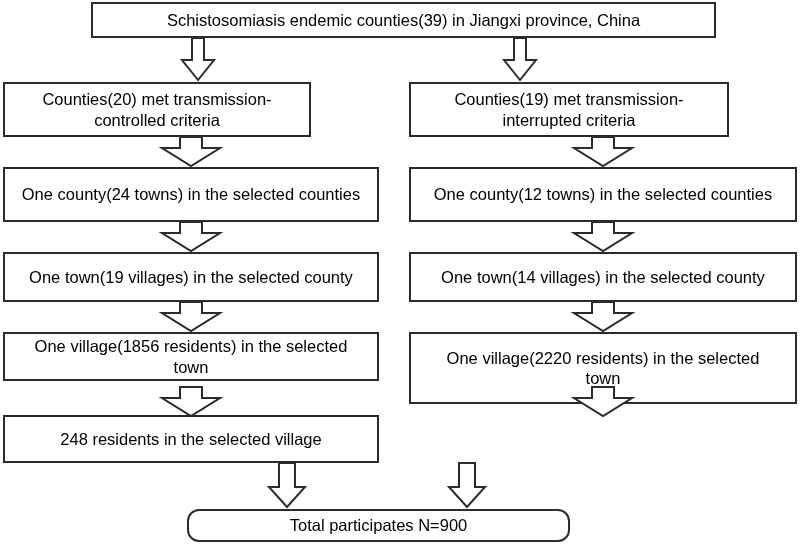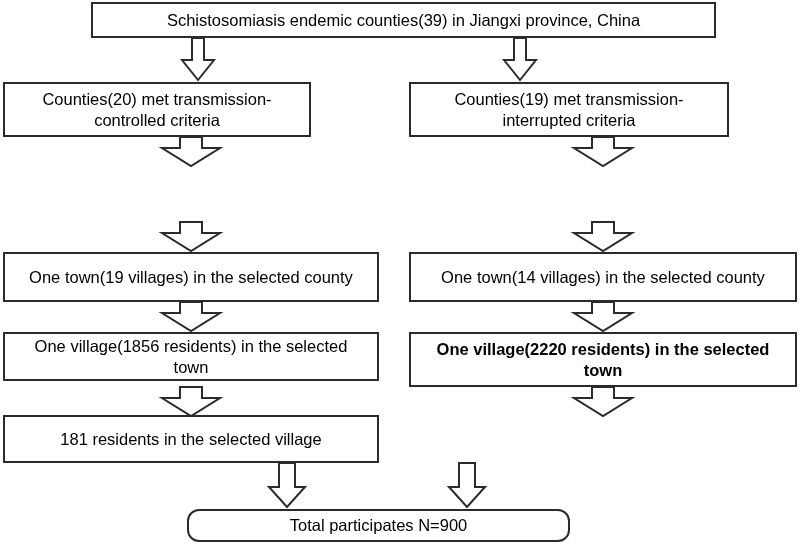--- a/index.html
+++ b/index.html
@@ -75,20 +75,23 @@
   <div class="node" style="left:3px; top:82px; width:308px; height:55px;">
     <span class="txt">Counties(20) met transmission-controlled criteria</span>
   </div>
 
   <div class="arrow" style="left:153px; top:137px; width:76px; height:30px;">
     <svg width="76" height="30" viewBox="0 0 76 30">
       <polygon points="27,0 49,0 49,11 67,11 38,29 9,11 27,11"></polygon>
     </svg>
   </div>
 
+  <div class="node" style="left:3px; top:167px; width:376px; height:55px;">
+    <span class="txt">One county(24 towns) in the selected counties</span>
+  </div>
 
   <div class="arrow" style="left:153px; top:222px; width:76px; height:30px;">
     <svg width="76" height="30" viewBox="0 0 76 30">
       <polygon points="27,0 49,0 49,11 67,11 38,29 9,11 27,11"></polygon>
     </svg>
   </div>
 
   <div class="node" style="left:3px; top:252px; width:376px; height:50px;">
     <span class="txt">One town(19 villages) in the selected county</span>
   </div>
@@ -103,51 +106,54 @@
     <span class="txt">One village(1856 residents) in the selected town</span>
   </div>
 
   <div class="arrow" style="left:153px; top:387px; width:76px; height:30px;">
     <svg width="76" height="30" viewBox="0 0 76 30">
       <polygon points="27,0 49,0 49,11 67,11 38,29 9,11 27,11"></polygon>
     </svg>
   </div>
 
   <div class="node" style="left:3px; top:415px; width:376px; height:48px;">
-    <span class="txt">181 residents in the selected village</span>
+    <span class="txt">248 residents in the selected village</span>
   </div>
 
   <div class="node" style="left:409px; top:82px; width:320px; height:55px;">
     <span class="txt">Counties(19) met transmission-interrupted criteria</span>
   </div>
 
   <div class="arrow" style="left:565px; top:137px; width:76px; height:30px;">
     <svg width="76" height="30" viewBox="0 0 76 30">
       <polygon points="27,0 49,0 49,11 67,11 38,29 9,11 27,11"></polygon>
     </svg>
   </div>
 
+  <div class="node" style="left:409px; top:167px; width:388px; height:55px;">
+    <span class="txt">One county(12 towns) in the selected counties</span>
+  </div>
 
   <div class="arrow" style="left:565px; top:222px; width:76px; height:30px;">
     <svg width="76" height="30" viewBox="0 0 76 30">
       <polygon points="27,0 49,0 49,11 67,11 38,29 9,11 27,11"></polygon>
     </svg>
   </div>
 
   <div class="node" style="left:409px; top:252px; width:388px; height:50px;">
     <span class="txt">One town(14 villages) in the selected county</span>
   </div>
 
   <div class="arrow" style="left:565px; top:302px; width:76px; height:30px;">
     <svg width="76" height="30" viewBox="0 0 76 30">
       <polygon points="27,0 49,0 49,11 67,11 38,29 9,11 27,11"></polygon>
     </svg>
   </div>
 
-  <div class="node" style="left:409px; top:332px; width:388px; height:55px;font-weight:bold;">
+  <div class="node" style="left:409px; top:332px; width:388px; height:72px;">
     <span class="txt">One village(2220 residents) in the selected town</span>
   </div>
 
   <div class="arrow" style="left:565px; top:387px; width:76px; height:30px;">
     <svg width="76" height="30" viewBox="0 0 76 30">
       <polygon points="27,0 49,0 49,11 67,11 38,29 9,11 27,11"></polygon>
     </svg>
   </div>
 
 

